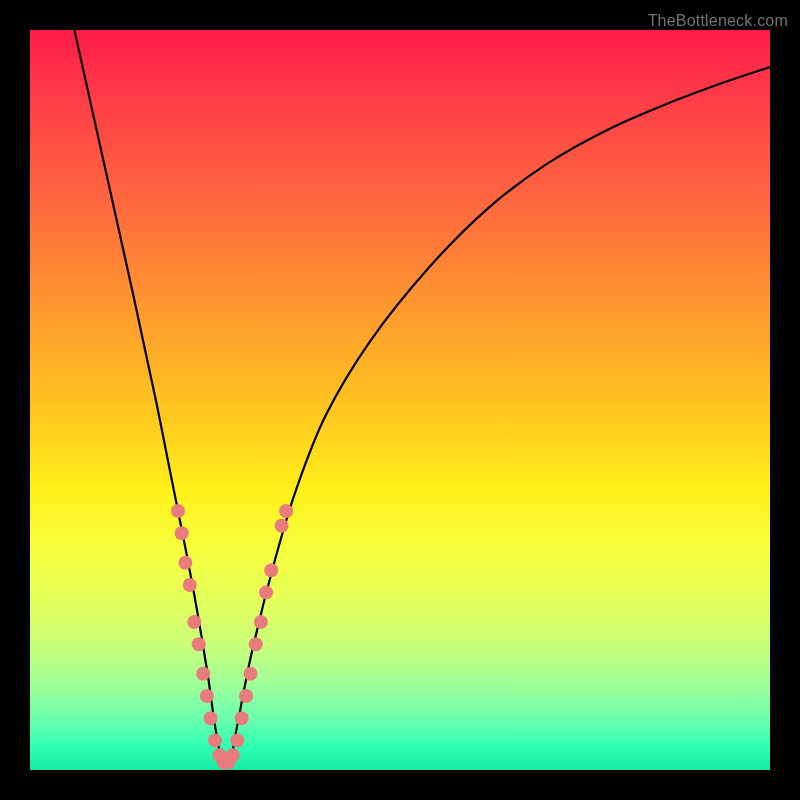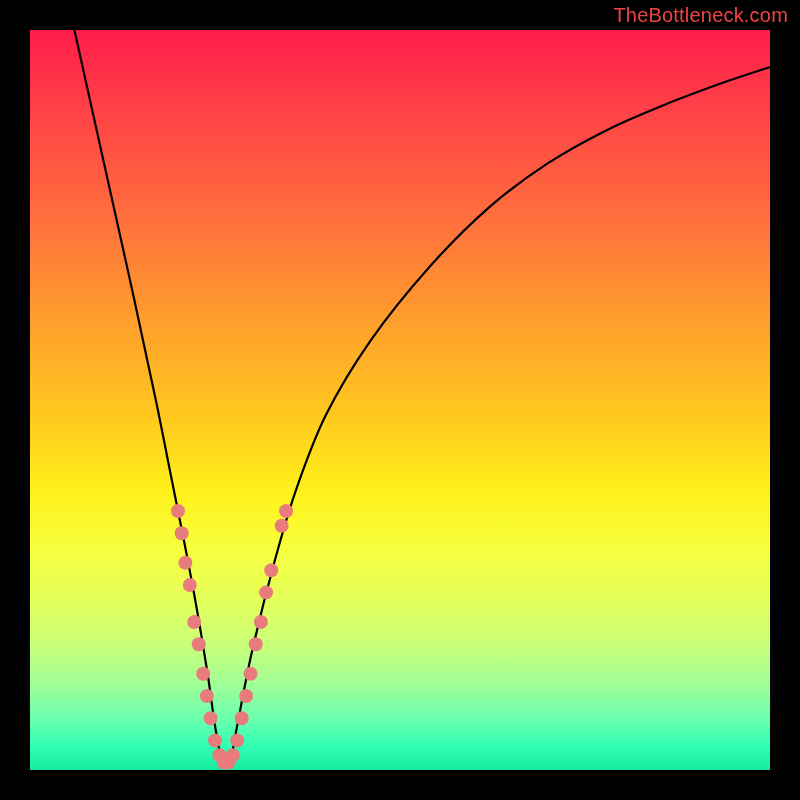--- a/index.html
+++ b/index.html
@@ -41,24 +41,24 @@
       #e4ff5a 77%,
       #c9ff78 83%,
       #a3ff95 88%,
       #6cffae 93%,
       #2effb4 97%,
       #17e9a0 100%
     );
   }
   .watermark {
     position: absolute;
-    top: 4px;
+    top: 12px;
     right: 12px;
-    color: #ef4444;
-    font-size: 20px;
+    color: #737373;
+    font-size: 16px;
     font-weight: 500;
     letter-spacing: 0.2px;
     z-index: 5;
     user-select: none;
   }
   svg.curve {
     position: absolute;
     inset: 0;
     width: 100%;
     height: 100%;

